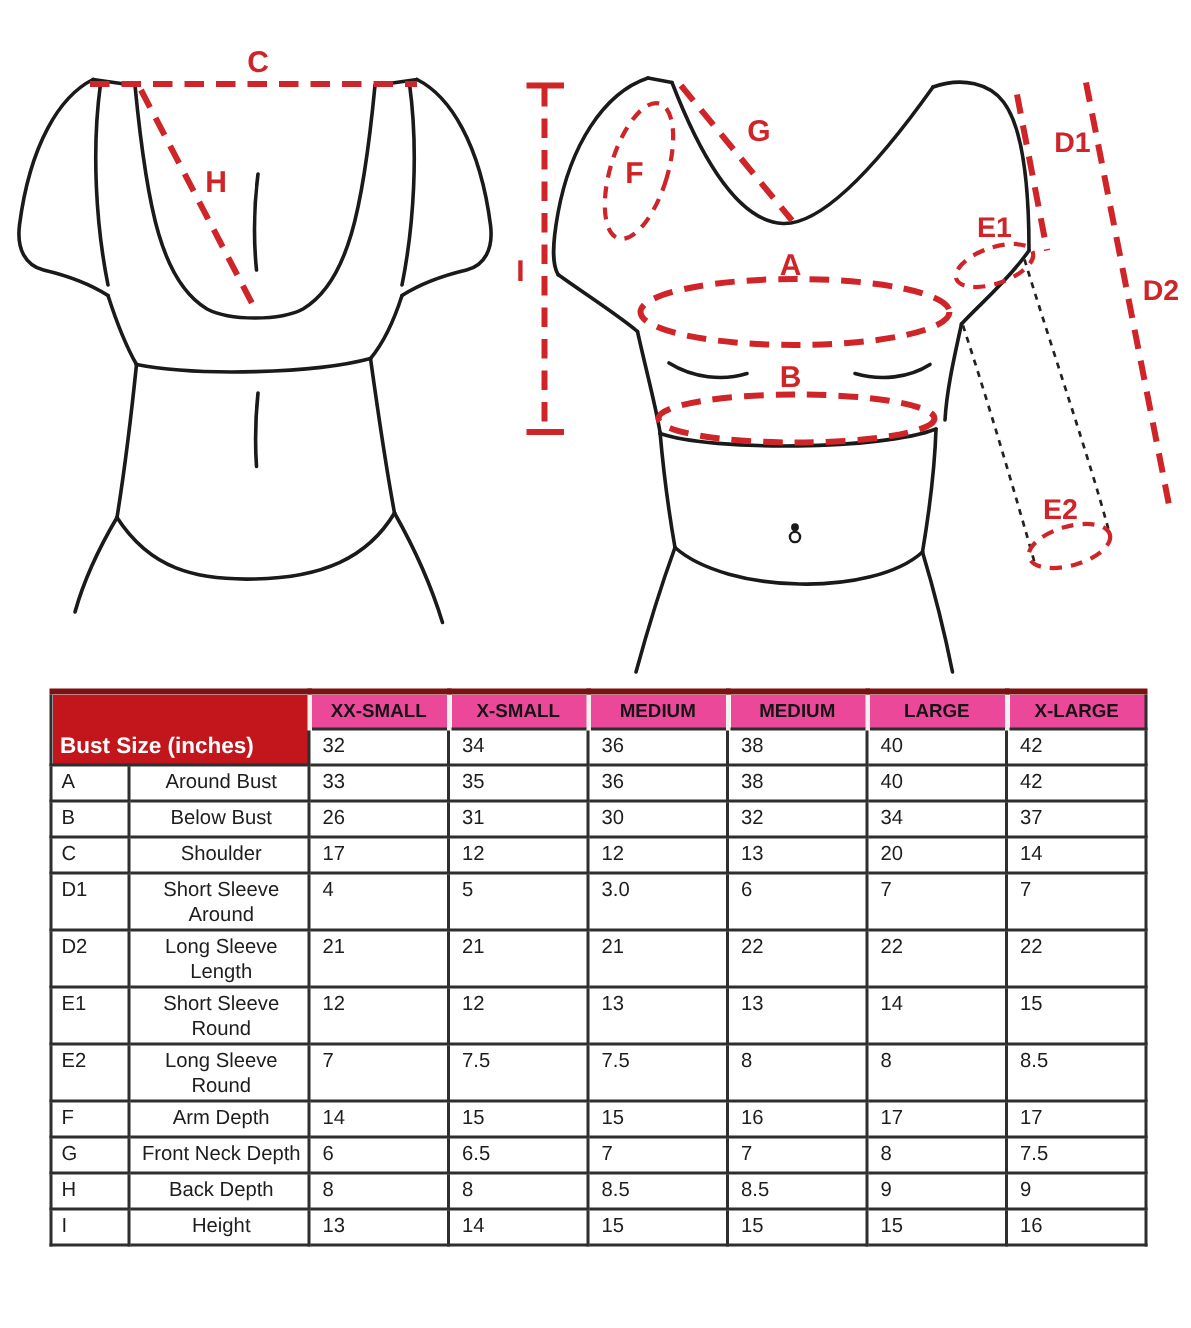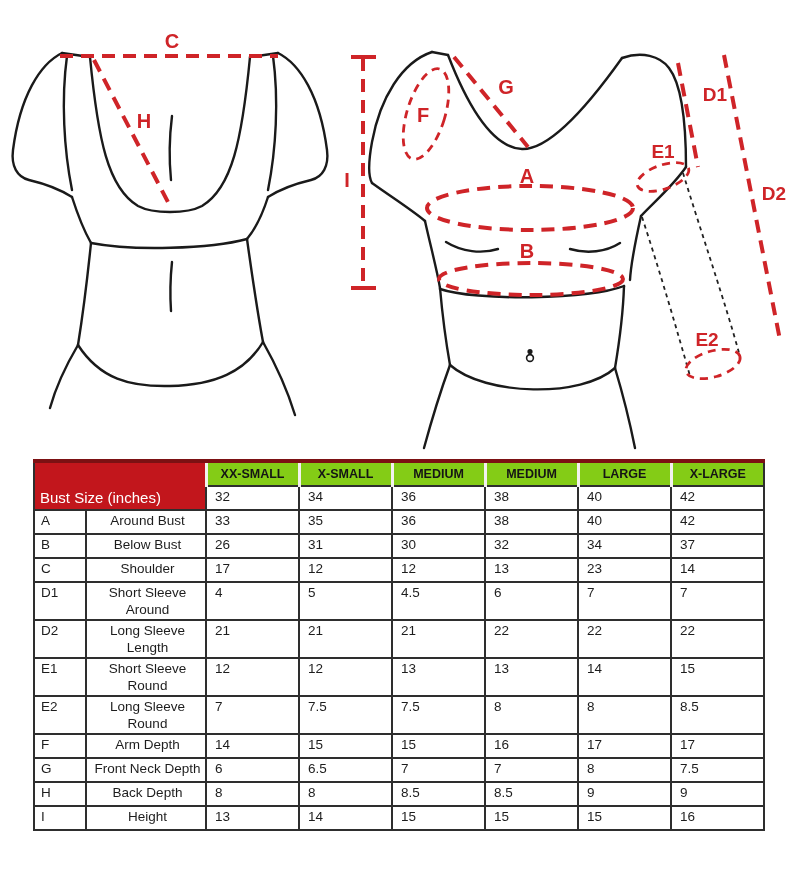--- a/index.html
+++ b/index.html
@@ -22,24 +22,24 @@
   
   table.size-table{
     position:absolute;left:33px;top:459px;width:730px;
     border-collapse:collapse;table-layout:fixed;
     border:2px solid #1f1f1f;border-top:4px solid #7c1113;
     font-size:13.5px;line-height:17px;color:#1d1d1d;
   }
   .size-table td,.size-table th{border:2px solid #2e2e2e;vertical-align:top;overflow:hidden;}
   th.corner{
     background:#c2161c;color:#ffffff;text-align:left;vertical-align:bottom;
-    font-weight:normal;font-size:15px;padding:2px 2px 3px 5px;border-top:none;
+    font-weight:bold;font-size:15px;padding:2px 2px 3px 5px;border-top:none;
   }
   th.size-h{
-    background:#84cc16;color:#151515;font-weight:bold;font-size:12.5px;
+    background:#ec4899;color:#151515;font-weight:bold;font-size:12.5px;
     text-align:center;height:20px;vertical-align:middle;
     border-left:3px solid #f3f1ee;border-top:none;padding:1px 0;
   }
   td.val{height:20px;padding:1px 2px 1px 8px;text-align:left;}
   td.letter{height:20px;padding:1px 2px 1px 6px;}
   td.mname{height:20px;padding:1px 4px 1px 7px;text-align:center;}
 </style>
 </head>
 <body>
 
@@ -189,29 +189,29 @@
       <td class="val">34</td>
       <td class="val">37</td>
     </tr>
     <tr>
       <td class="letter">C</td>
       <td class="mname">Shoulder</td>
       <td class="val">17</td>
       <td class="val">12</td>
       <td class="val">12</td>
       <td class="val">13</td>
-      <td class="val">23</td>
+      <td class="val">20</td>
       <td class="val">14</td>
     </tr>
     <tr>
       <td class="letter">D1</td>
       <td class="mname">Short Sleeve Around</td>
       <td class="val">4</td>
       <td class="val">5</td>
-      <td class="val">4.5</td>
+      <td class="val">3.0</td>
       <td class="val">6</td>
       <td class="val">7</td>
       <td class="val">7</td>
     </tr>
     <tr>
       <td class="letter">D2</td>
       <td class="mname">Long Sleeve Length</td>
       <td class="val">21</td>
       <td class="val">21</td>
       <td class="val">21</td>

